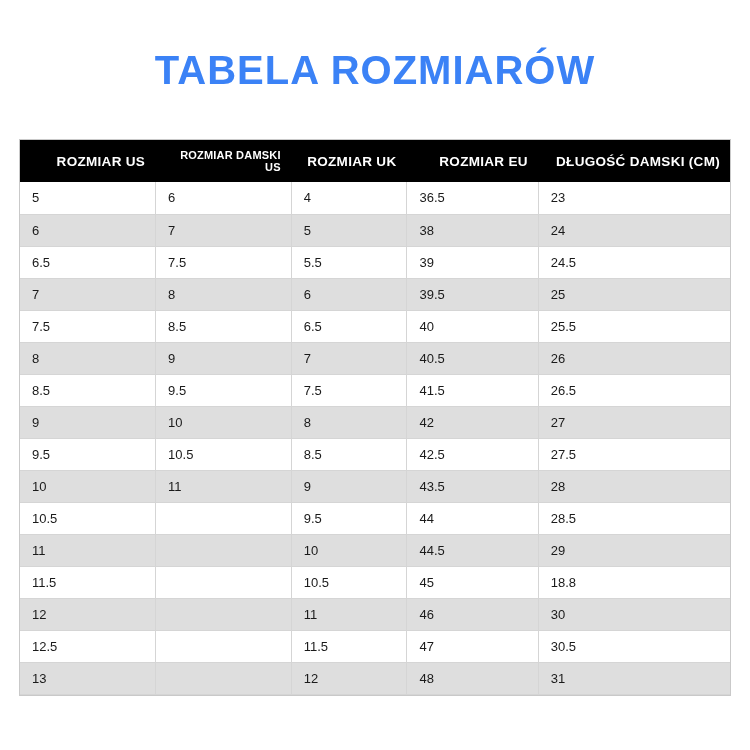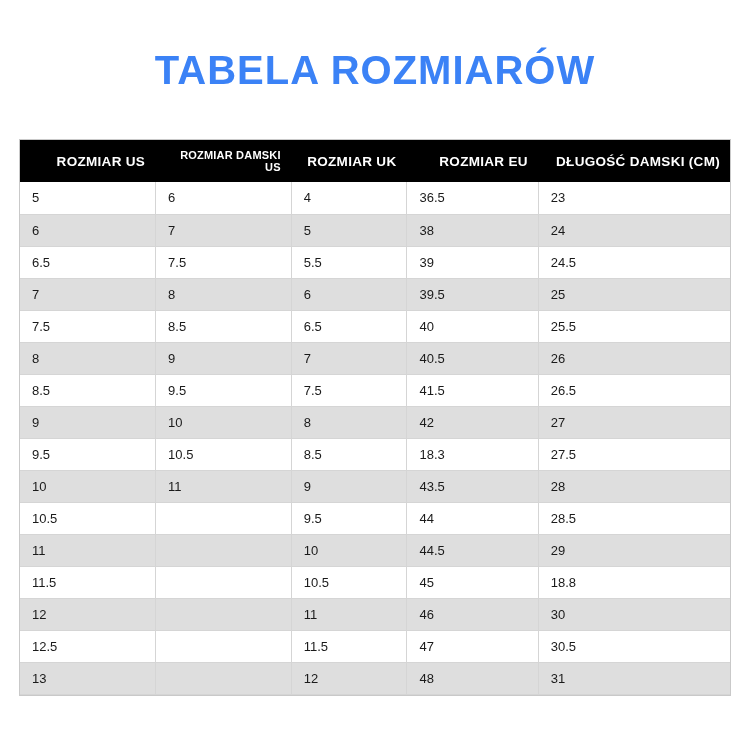--- a/index.html
+++ b/index.html
@@ -193,21 +193,21 @@
           <td>10</td>
           <td>8</td>
           <td>42</td>
           <td>27</td>
         </tr>
 
         <tr class="row-odd">
           <td>9.5</td>
           <td>10.5</td>
           <td>8.5</td>
-          <td>18.3</td>
+          <td>42.5</td>
           <td>27.5</td>
         </tr>
 
         <tr class="row-even">
           <td>10</td>
           <td>11</td>
           <td>9</td>
           <td>43.5</td>
           <td>28</td>
         </tr>

